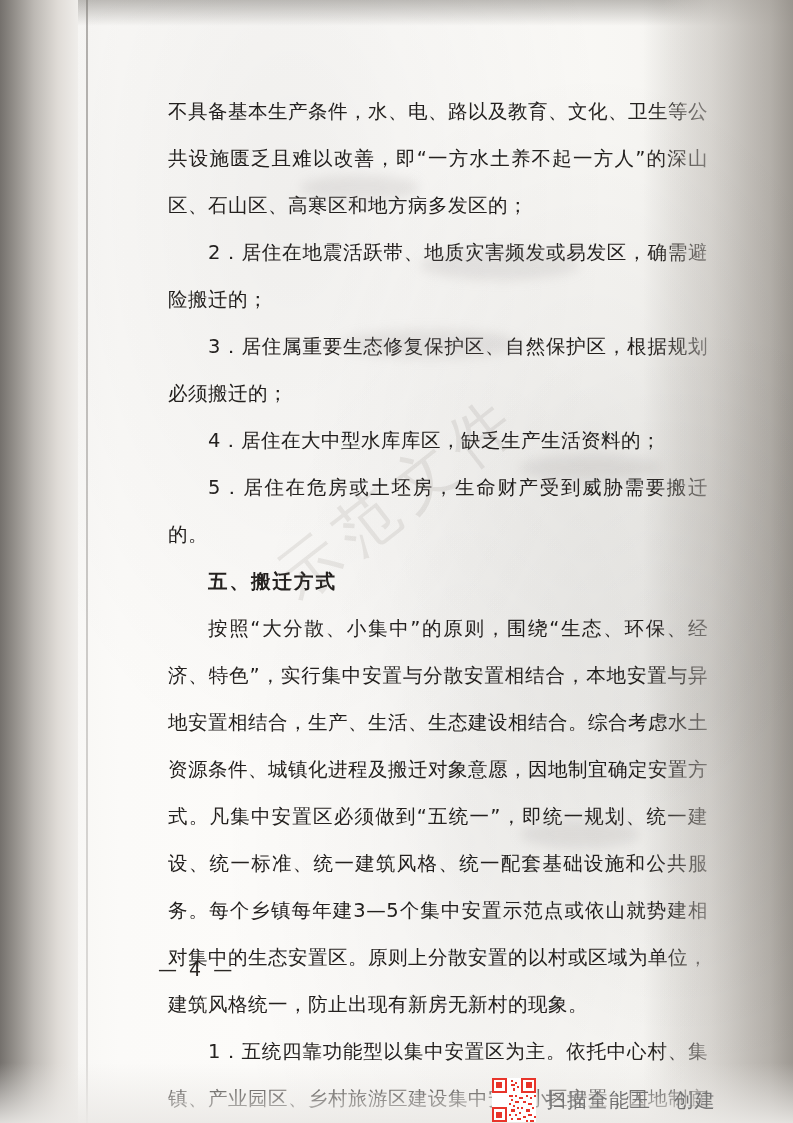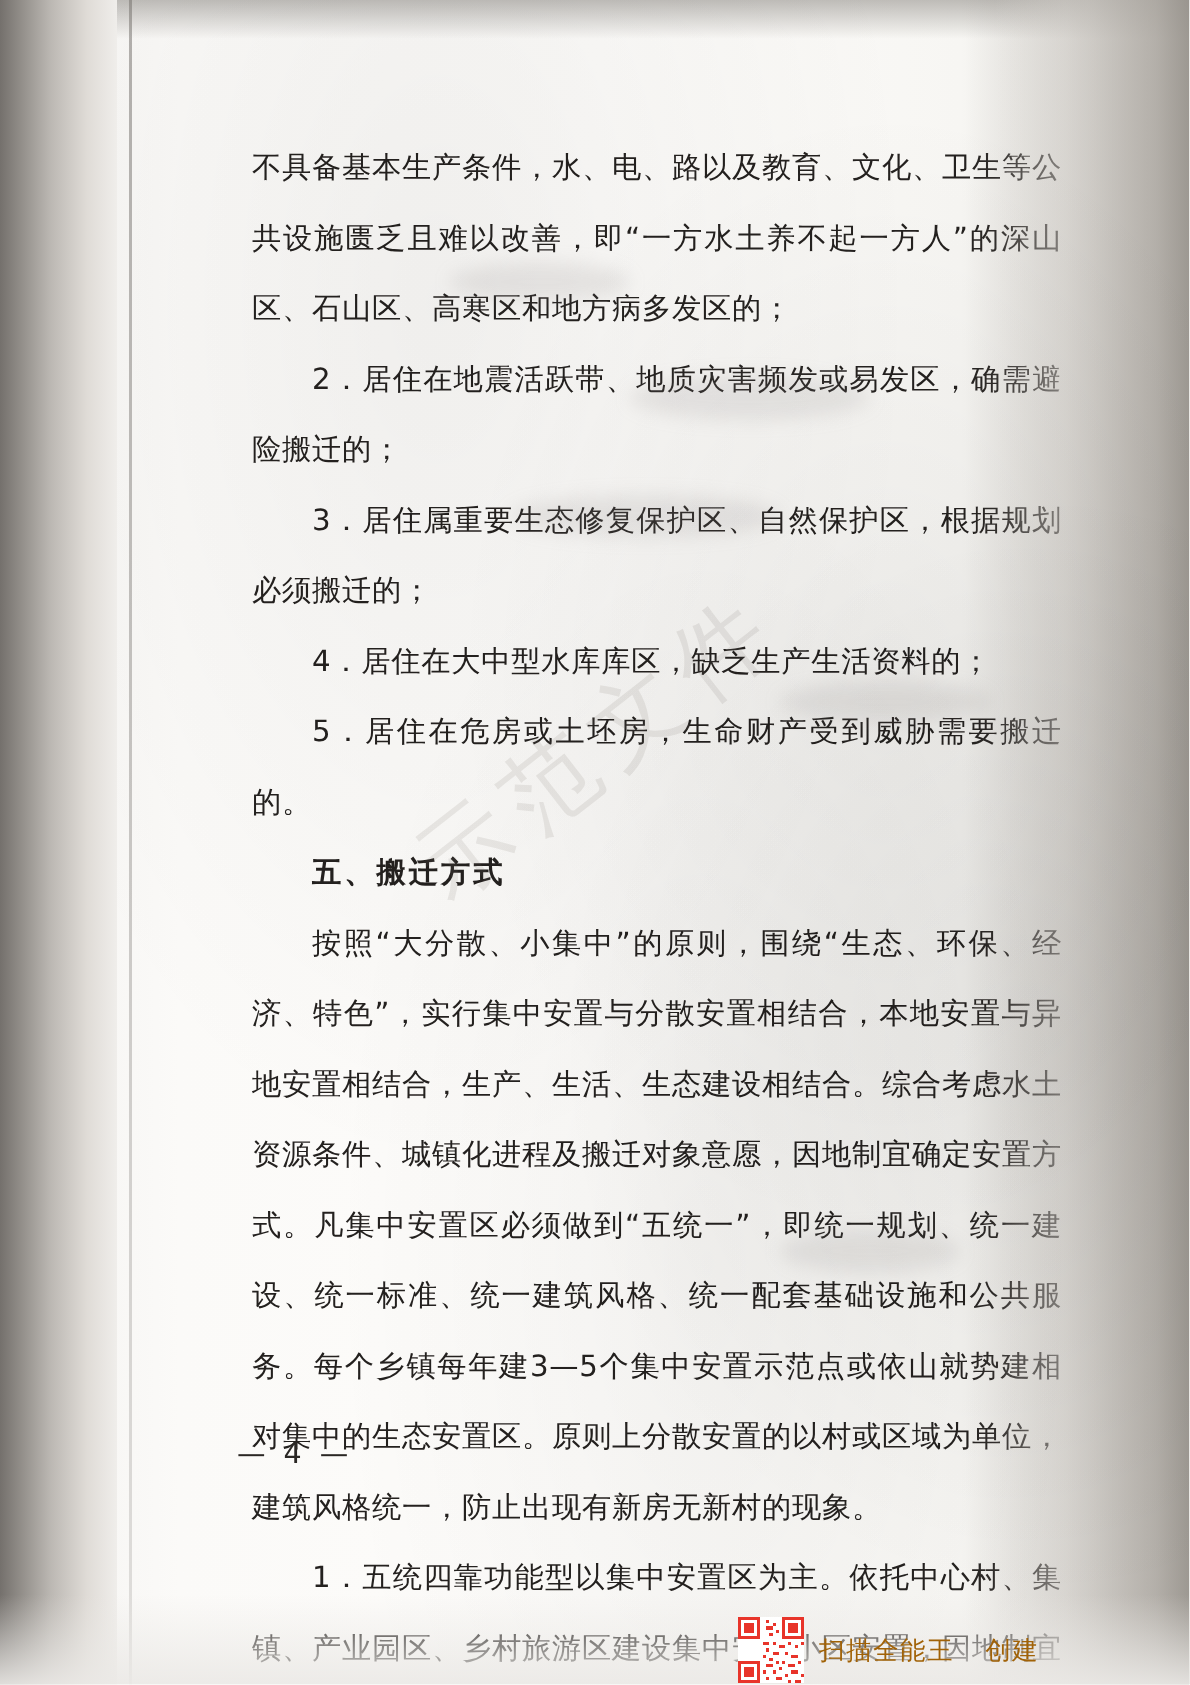--- a/index.html
+++ b/index.html
@@ -135,22 +135,22 @@
     align-items: center;
     gap: 10px;
   }
   .qr {
     width: 44px;
     height: 44px;
     background-color: #ffffff;
     image-rendering: pixelated;
   }
   .stamp-text {
-    font-size: 17px;
-    color: #a16207;
+    font-size: 20px;
+    color: #737373;
     letter-spacing: 1px;
     font-family: "DejaVu Sans", sans-serif;
   }
   .stamp-gap { display: inline-block; width: 8px; }
 
   
   .smudge {
     position: absolute;
     border-radius: 50%;
     background: rgba(150,146,140,.16);

